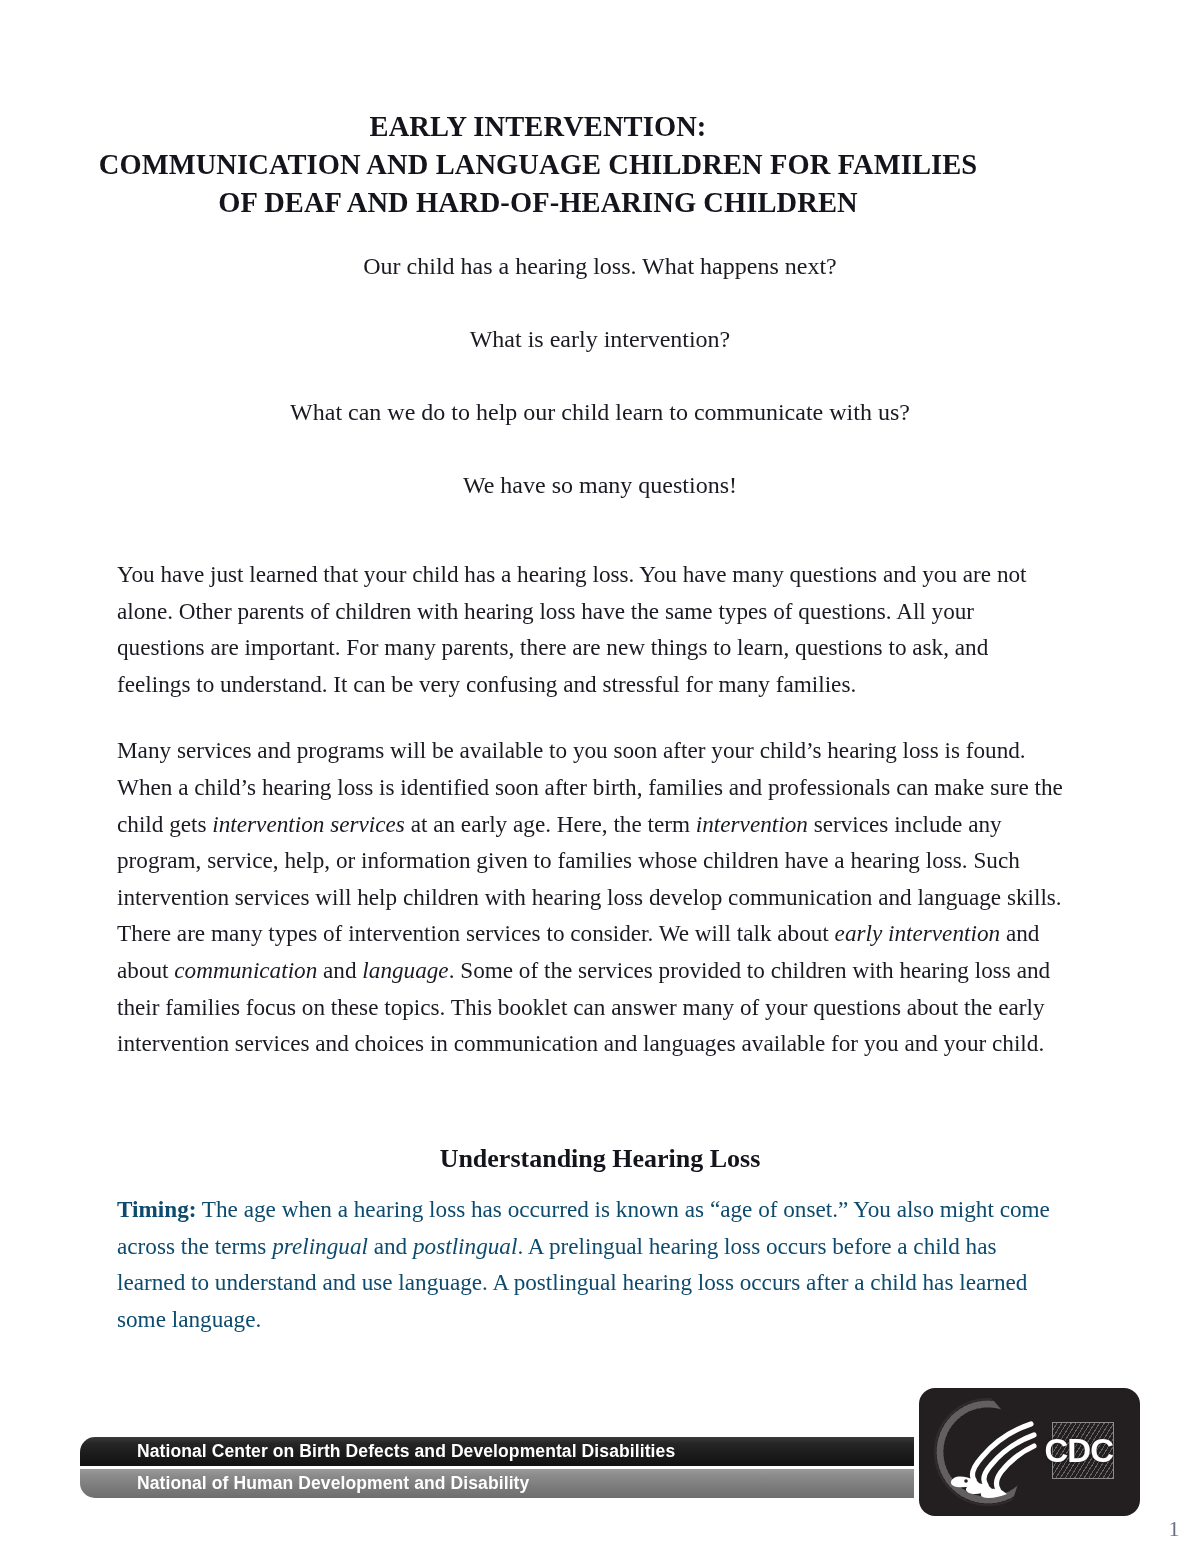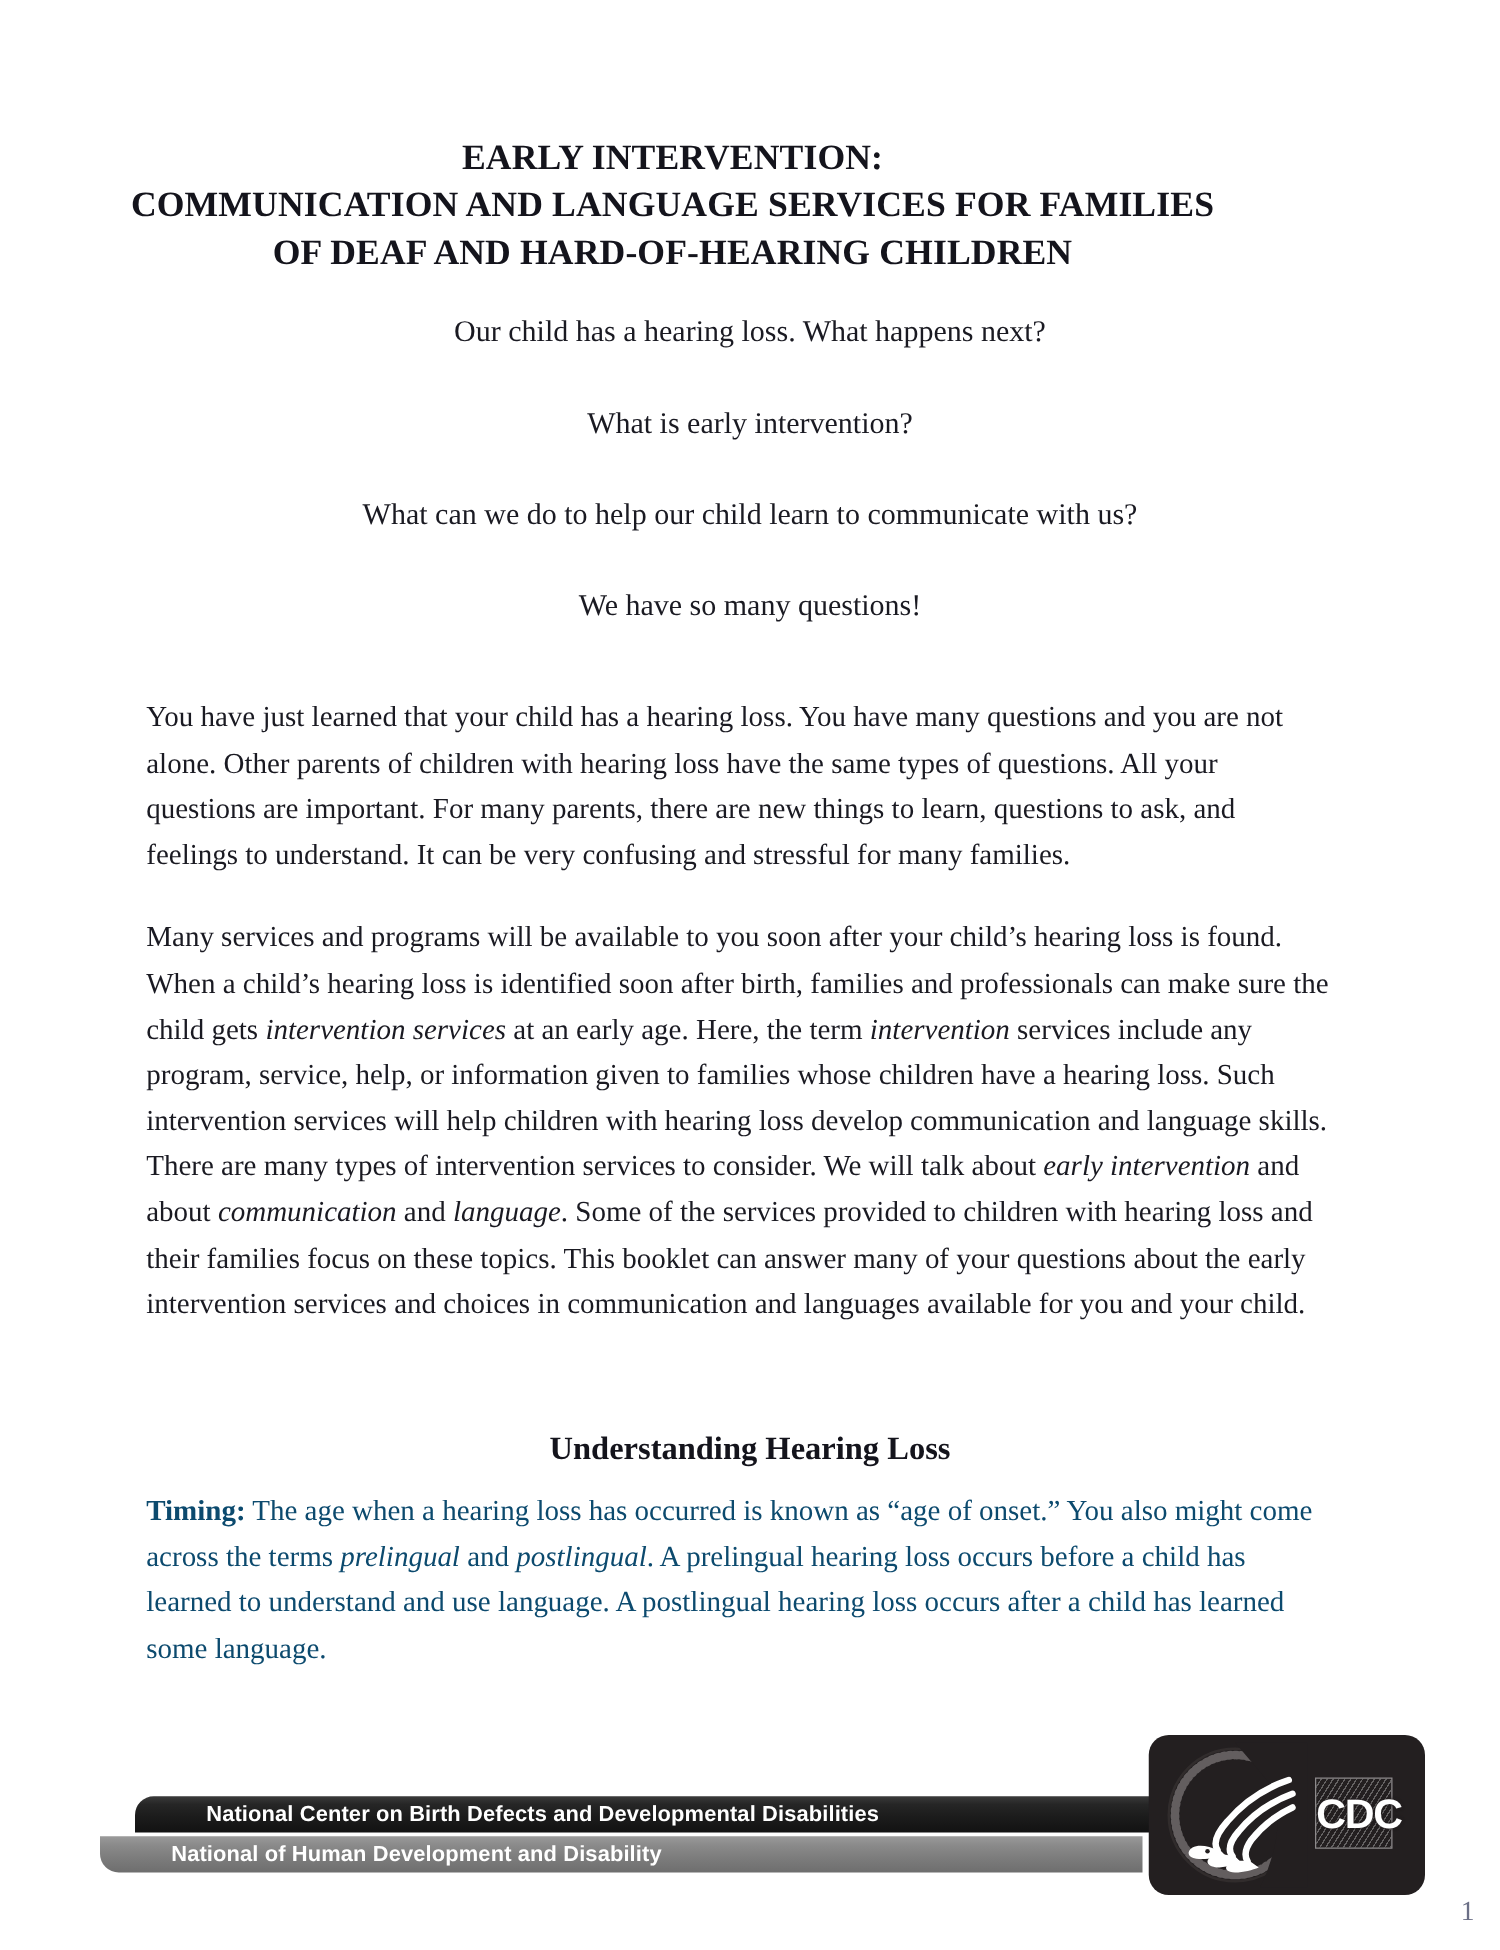--- a/index.html
+++ b/index.html
@@ -123,21 +123,20 @@
     font-weight: bold;
     color: #ffffff;
     letter-spacing: 0.1px;
     white-space: nowrap;
   }
   .bar-black {
     top: 0;
     background: linear-gradient(to bottom, #3a3a3a 0%, #262626 22%, #1c1c1c 55%, #121212 100%);
     border-top-left-radius: 15px;
     border-bottom-left-radius: 0;
-    margin-left: 28px;
   }
   .bar-gray {
     top: 32px;
     background: linear-gradient(to bottom, #9a9a9a 0%, #8a8a8a 25%, #7c7c7c 60%, #6e6e6e 100%);
     border-bottom-left-radius: 15px;
   }
   .bar-black::before {
     content: "";
     position: absolute;
     left: 0; top: 0;
@@ -170,21 +169,21 @@
     top: 34px;
     width: 62px;
     height: 57px;
     border: 1.5px solid #8d8a8b;
     box-sizing: border-box;
     background:
       repeating-linear-gradient(-58deg, rgba(255,255,255,0.30) 0px, rgba(255,255,255,0.30) 1px, rgba(0,0,0,0) 1px, rgba(0,0,0,0) 4px),
       #231f20;
     display: flex;
     align-items: center;
-    justify-content: flex-start;
+    justify-content: flex-end;
   }
   .cdc-box .cdc-text {
     font-family: "Liberation Sans", "DejaVu Sans", sans-serif;
     font-weight: bold;
     font-size: 33px;
     line-height: 33px;
     color: #ffffff;
     letter-spacing: -1px;
     text-shadow: 0 0 2px #231f20, 0 0 3px #231f20;
   }
@@ -202,21 +201,21 @@
     font-family: "Liberation Serif", "DejaVu Serif", serif;
   }
 </style>
 </head>
 <body>
 
 <div class="page">
 
   <div class="doc-title">
     <span class="tl">EARLY INTERVENTION:</span>
-    <span class="tl">COMMUNICATION AND LANGUAGE SERVICES FOR FAMILIES</span>
+    <span class="tl">COMMUNICATION AND LANGUAGE CHILDREN FOR FAMILIES</span>
     <span class="tl">OF DEAF AND HARD-OF-HEARING CHILDREN</span>
   </div>
 
   <div class="questions">
     <span class="q">Our child has a hearing loss. What happens next?</span>
     <span class="q">What is early intervention?</span>
     <span class="q">What can we do to help our child learn to communicate with us?</span>
     <span class="q">We have so many questions!</span>
   </div>
 

